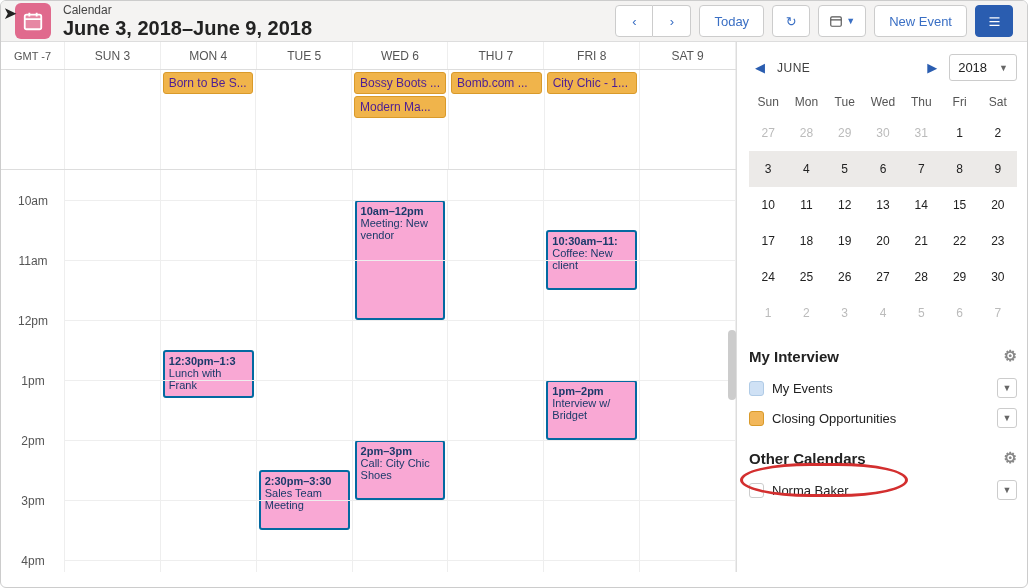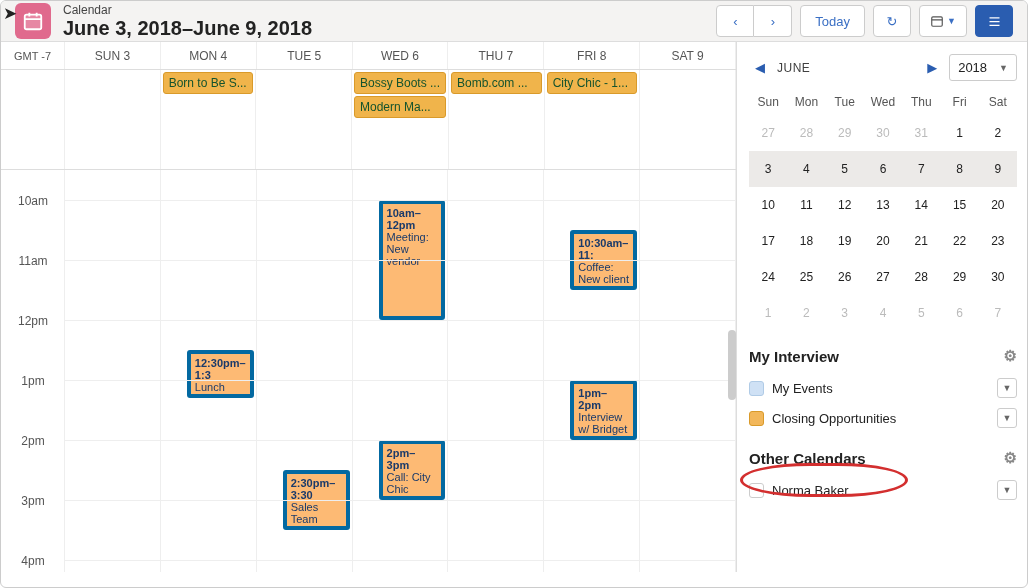--- a/index.html
+++ b/index.html
@@ -24,29 +24,29 @@
 
 .main { display: flex; height: calc(100% - 56px); }
 
 .grid { flex: 1; display: flex; flex-direction: column; border-right: 1px solid #ddd; position: relative; }
 .day-header { display: flex; height: 28px; border-bottom: 1px solid #ddd; font-size: 12px; color: #555; }
 .tzcell { width: 64px; display: flex; align-items: center; justify-content: center; border-right: 1px solid #eee; font-size: 11px; }
 .daycell-h { flex: 1; display: flex; align-items: center; justify-content: center; border-right: 1px solid #eee; }
 .allday { display: flex; border-bottom: 1px solid #ddd; min-height: 100px; }
 .allday .tzcell { }
 .allday-col { flex: 1; border-right: 1px solid #eee; padding: 2px; }
-.chip { background: #f0b44b; border: 1px solid #d99a2a; border-radius: 3px; padding: 3px 5px; font-size: 12px; color: #14532d; margin-bottom: 2px; white-space: nowrap; overflow: hidden; text-overflow: ellipsis; }
+.chip { background: #f0b44b; border: 1px solid #d99a2a; border-radius: 3px; padding: 3px 5px; font-size: 12px; color: #4c1d95; margin-bottom: 2px; white-space: nowrap; overflow: hidden; text-overflow: ellipsis; }
 
 .timegrid { flex: 1; display: flex; overflow: hidden; position: relative; }
 .hours { width: 64px; border-right: 1px solid #eee; position: relative; }
 .hour-label { position: absolute; left: 0; width: 64px; text-align: center; font-size: 12px; color: #555; transform: translateY(-6px); }
 .daycols { flex: 1; display: flex; position: relative; }
 .daycol { flex: 1; border-right: 1px solid #eee; position: relative; }
 .hline { position: absolute; left: 0; right: 0; border-top: 1px solid #eee; }
-.event { position: absolute; left: 2px; right: 2px; background: #fdba74; border: 4px solid #0369a1; border-radius: 3px; padding: 3px 4px; font-size: 11px; color: #1a3a6a; overflow: hidden; margin-left: 24px; }
+.event { position: absolute; left: 2px; right: 2px; background: #f9a8d4; border: 2px solid #0369a1; border-radius: 3px; padding: 3px 4px; font-size: 11px; color: #1a3a6a; overflow: hidden; }
 .event b { font-weight: bold; display: block; font-size: 11px; }
 .scrollbar-ind { position: absolute; right: 0; top: 160px; width: 8px; height: 70px; background: #ccc; border-radius: 4px; }
 
 .side { width: 290px; padding: 12px 10px 12px 12px; overflow-y: auto; }
 .mini-head { display: flex; align-items: center; margin-bottom: 8px; gap: 6px; }
 .mini-nav { color: #2a5db0; cursor: pointer; width: 22px; text-align: center; font-size: 13px; }
 .mini-month { flex: 1; text-align: left; font-size: 12px; letter-spacing: 0.5px; color: #404040; }
 .mini-year { border: 1px solid #ccc; border-radius: 3px; padding: 5px 8px; font-size: 13px; display: flex; align-items: center; gap: 12px; cursor: pointer; }
 .mini-grid { display: grid; grid-template-columns: repeat(7, 1fr); text-align: center; font-size: 12px; }
 .mini-grid .dh { color: #555; padding: 6px 0; }
@@ -92,20 +92,21 @@
     </div>
     <div class="btn btn-text">Today</div>
     <div class="btn btn-sq">↻</div>
     <div class="btn btn-sq" style="width:48px">
       <svg width="14" height="14" viewBox="0 0 24 24" fill="none" stroke="#555" stroke-width="2">
           <rect x="3" y="5" width="18" height="16" rx="2"></rect>
           <line x1="3" y1="10" x2="21" y2="10"></line>
         </svg>
       <span class="caret-down">▼</span>
     </div>
+    <div class="btn btn-text">New Event</div>
     <div class="btn btn-sq btn-primary">
       <svg width="15" height="15" viewBox="0 0 24 24" stroke="#fff" stroke-width="2">
           <line x1="4" y1="6" x2="20" y2="6"></line>
           <line x1="4" y1="12" x2="20" y2="12"></line>
           <line x1="4" y1="18" x2="20" y2="18"></line>
         </svg>
     </div>
   </div>
 </div>
 

